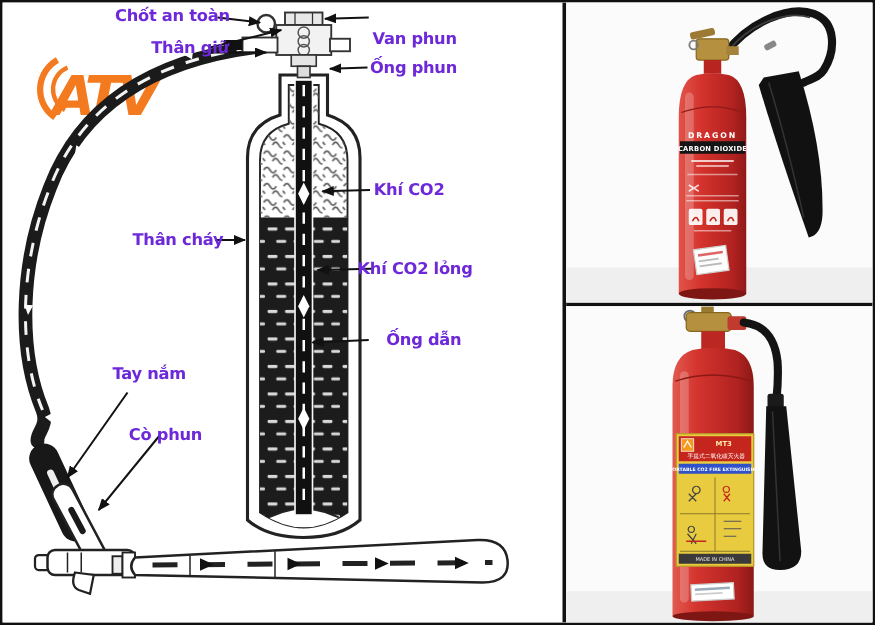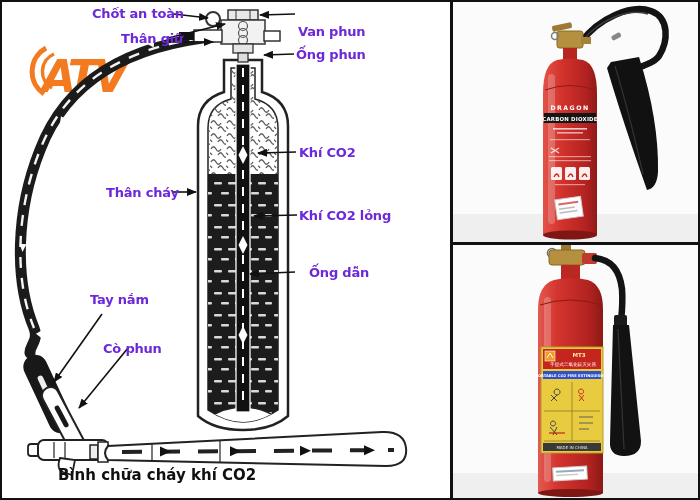--- a/index.html
+++ b/index.html
@@ -144,25 +144,24 @@
         <line x1="126" y1="346" x2="77" y2="406" marker-end="url(#arr)"></line>
       </g>
     </svg>
 
     <div class="dlabel" style="left:90px;top:4px">Chốt an toàn</div>
     <div class="dlabel" style="left:296px;top:22px">Van phun</div>
     <div class="dlabel" style="left:119px;top:29px">Thân giữ</div>
     <div class="dlabel" style="left:294px;top:45px">Ống phun</div>
     <div class="dlabel" style="left:297px;top:143px">Khí CO2</div>
     <div class="dlabel" style="left:104px;top:183px">Thân cháy</div>
-    <div class="dlabel" style="left:297px;top:206px">Khí CO2 lỏng</div>
+    <div class="dlabel" style="left:284px;top:206px">Khí CO2 lỏng</div>
     <div class="dlabel" style="left:307px;top:263px">Ống dẫn</div>
     <div class="dlabel" style="left:88px;top:290px">Tay nắm</div>
     <div class="dlabel" style="left:101px;top:339px">Cò phun</div>
-    <div class="dcaption" style="left:56px;top:464px">Bình chữa cháy khí CO2</div>
   </div>
 
   <div class="right-panel">
 
     <div class="photo photo-top">
       <svg width="245" height="240" viewBox="0 0 245 240">
         <defs>
           <linearGradient id="redg1" x1="0" y1="0" x2="1" y2="0">
             <stop offset="0" stop-color="#e2534a"></stop>
               <stop offset="0.35" stop-color="#d3322c"></stop>

